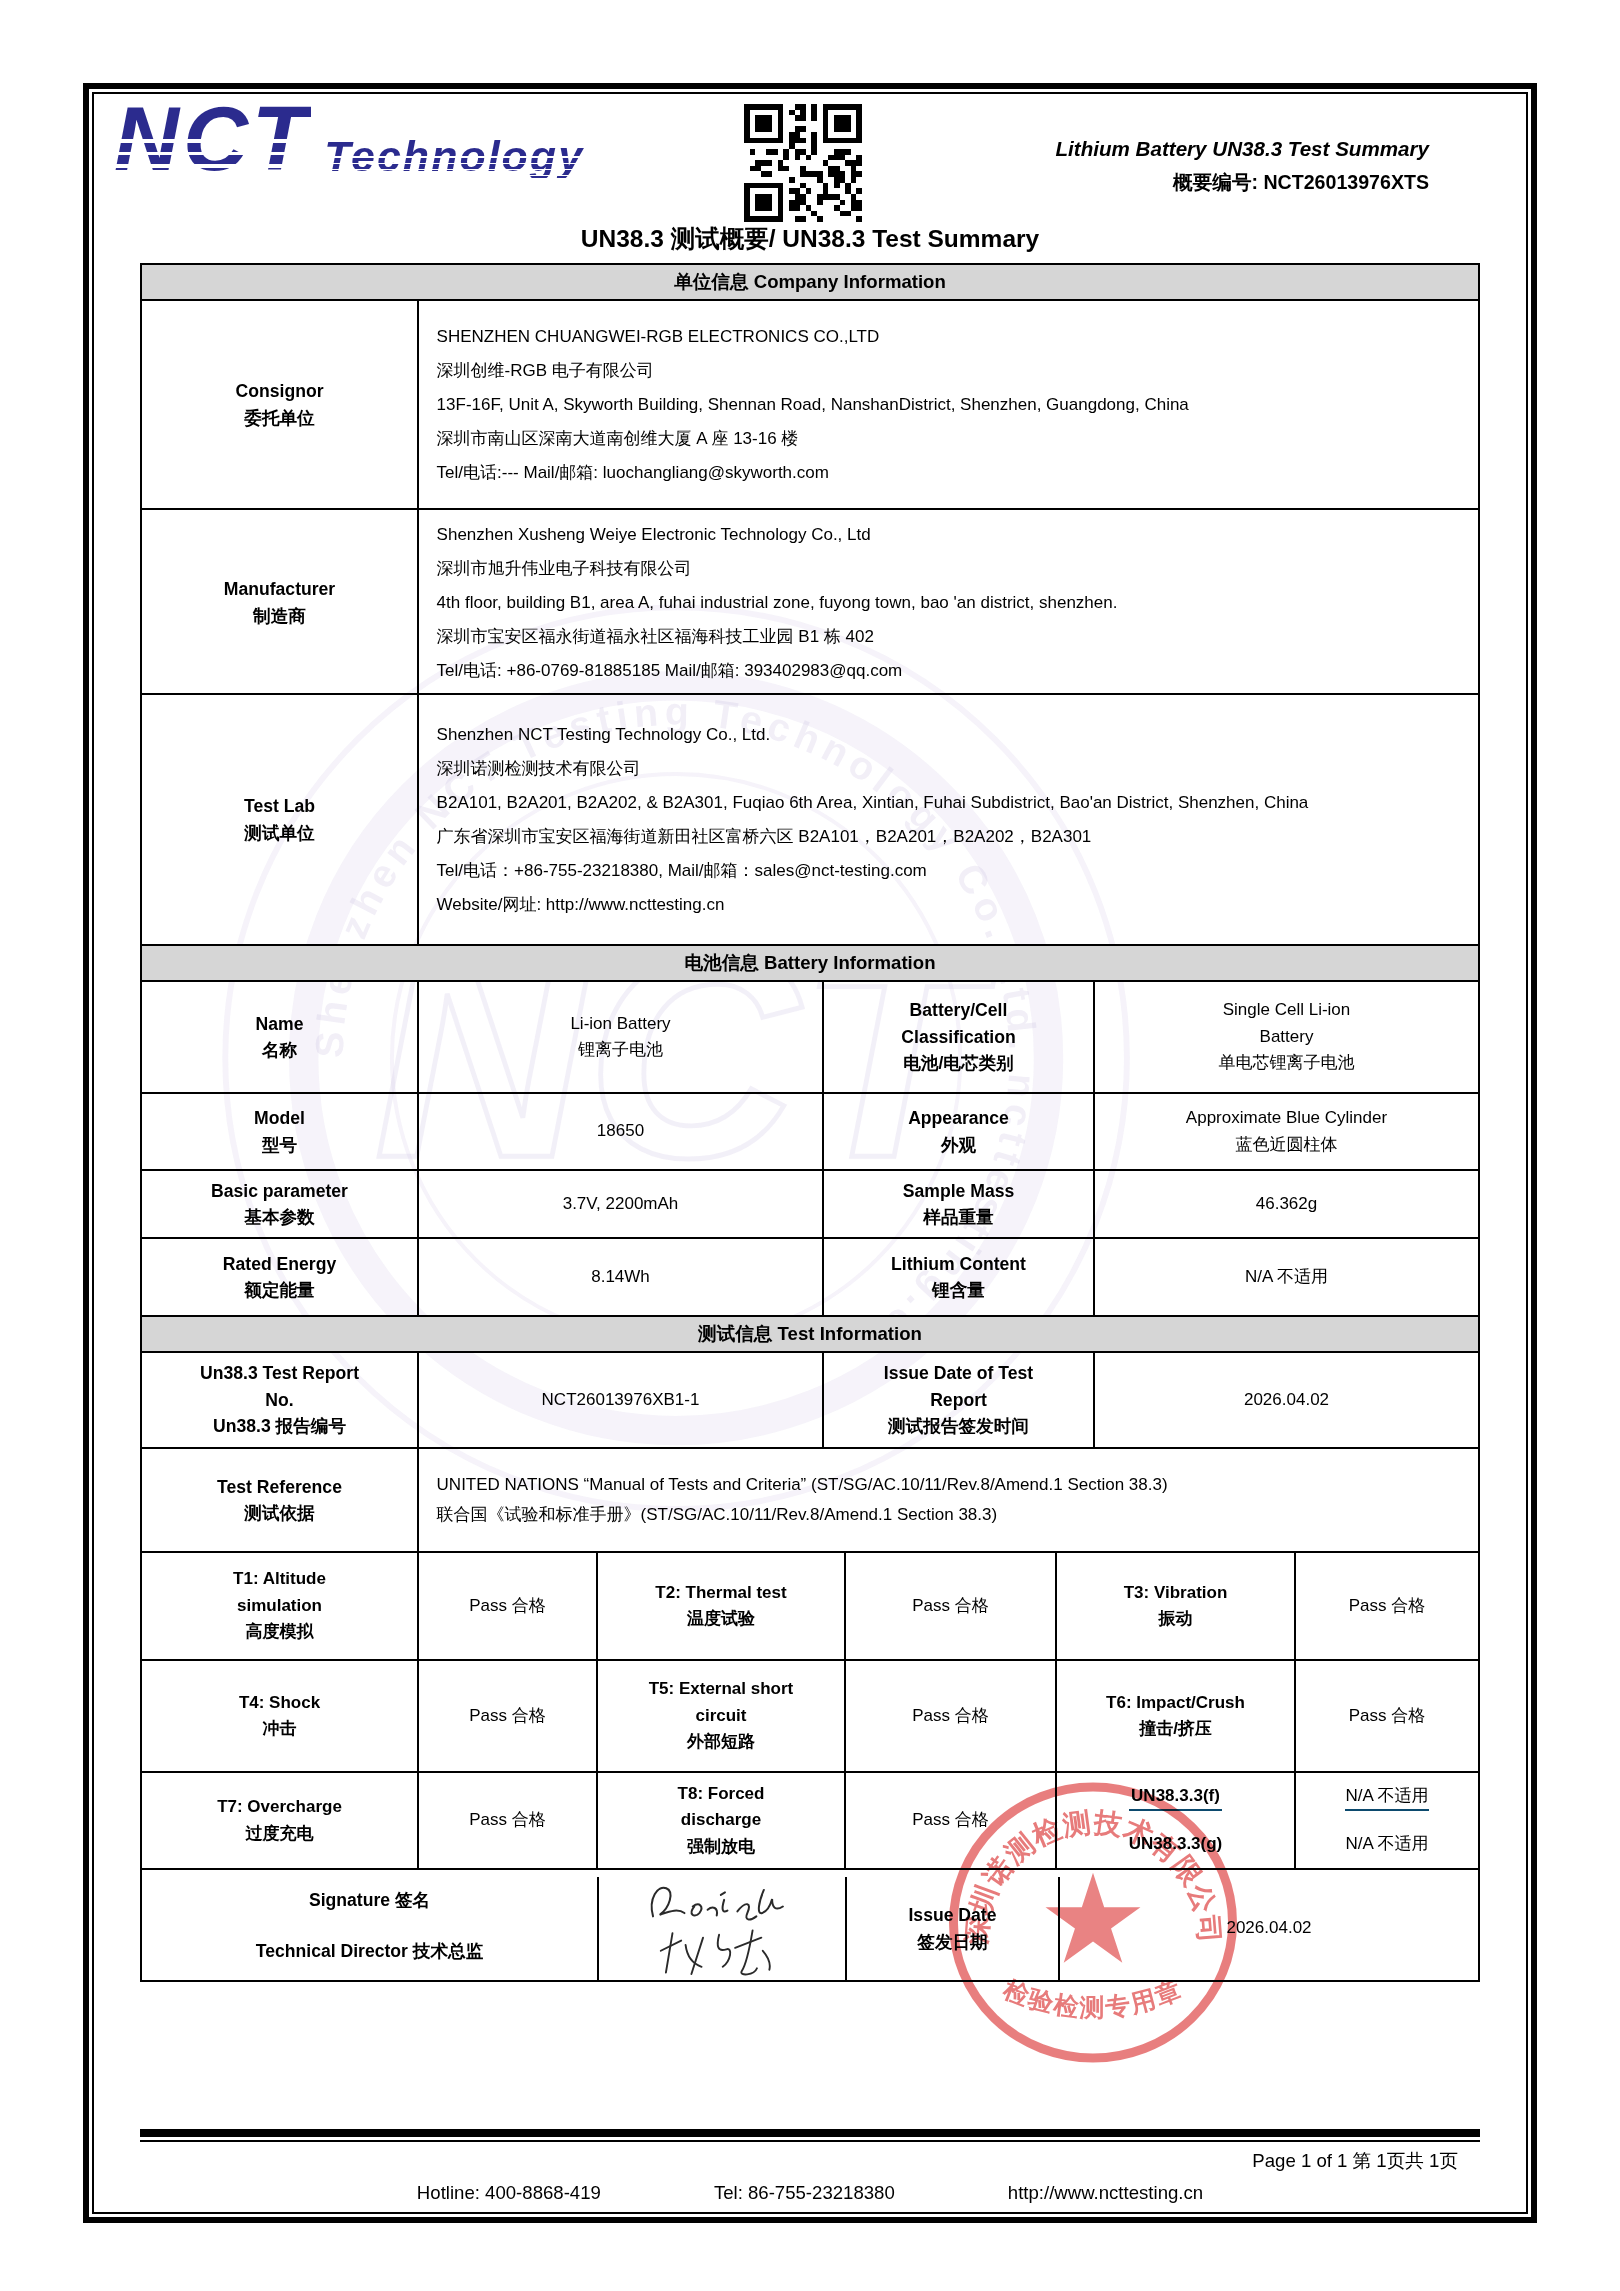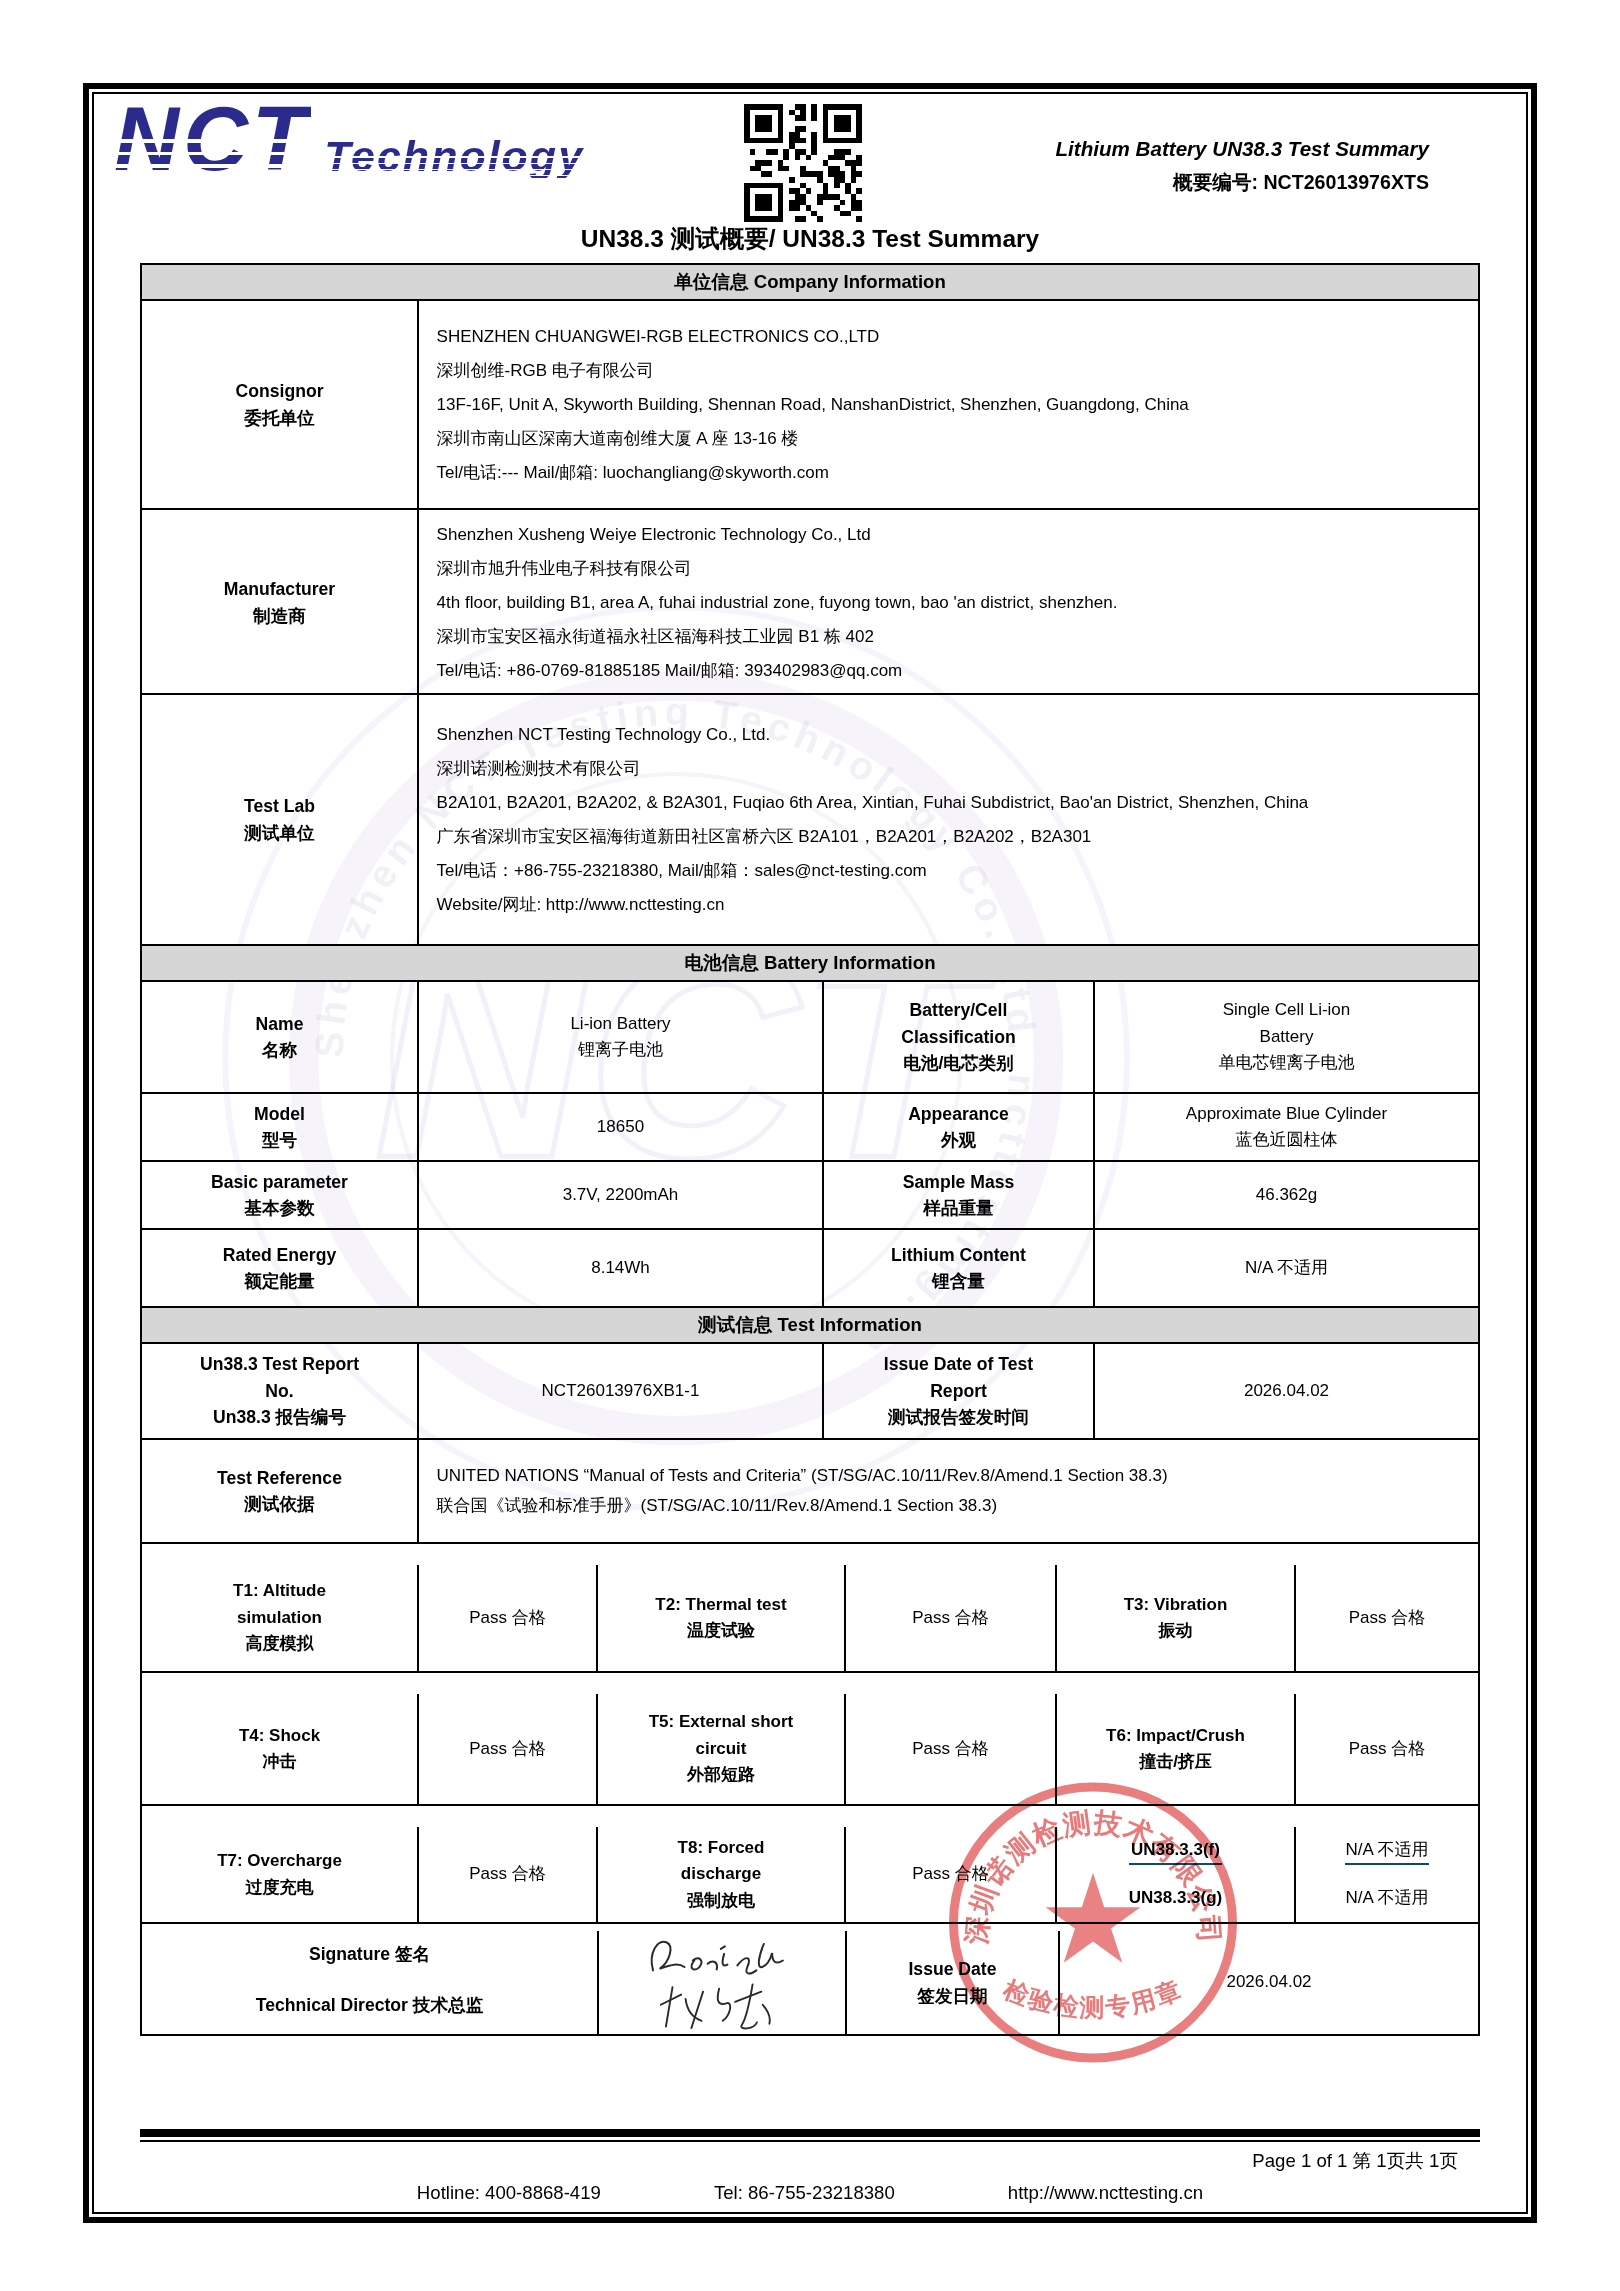--- a/index.html
+++ b/index.html
@@ -31,32 +31,32 @@
   .doc-title{position:absolute; left:0; top:222px; width:1620px; text-align:center;
              font-size:24.5px; font-weight:bold; z-index:2;}
 
   
   .tbl{position:absolute; left:140px; top:263px; width:1340px; border:2.9px solid #000;
        z-index:2; background:transparent;}
   .row{display:grid; border-bottom:2.9px solid #000;}
   .row:last-child{border-bottom:none;}
   .g2{grid-template-columns:277px 1fr;}
   .g4{grid-template-columns:277px 405px 271px 1fr;}
-  .g6{grid-template-columns:277px 179px 248px 211px 239px 1fr;margin-top:21px;}
+  .g6{grid-template-columns:277px 179px 248px 211px 239px 1fr;}
   .gsig{grid-template-columns:457px 248px 213px 1fr;}
   .cell{border-right:2px solid #000; display:flex; flex-direction:column;
         align-items:center; justify-content:center; text-align:center;
         white-space:pre-line; font-size:17px; line-height:26.5px; padding:3.9px 5.9px;}
   .row .cell:last-child{border-right:none;}
   .label{font-weight:bold; font-size:17.6px;}
   .content{align-items:flex-start; text-align:left; padding:7.8px 15.7px 7.8px 17.6px; line-height:34px;}
   .sec-hdr{background:var(--gray); height:36px; display:flex; align-items:center;
            justify-content:center; font-weight:bold; font-size:18.6px; border-bottom:2.9px solid #000;}
   .h-consignor{height:209px;} .h-manufacturer{height:185px;} .h-testlab{height:251px;}
-  .h-name{height:112px;} .h-model{height:68px;} .h-basic{height:68px;} .h-rated{height:78px;}
+  .h-name{height:112px;} .h-model{height:77px;} .h-basic{height:68px;} .h-rated{height:78px;}
   .h-report{height:96px;} .h-reference{height:104px;}
   .h-t1{height:108px;} .h-t4{height:112px;} .h-t7{height:97px;} .h-sig{height:103px;margin-top:7px;}
   .stack{display:grid; grid-template-rows:1fr 1fr; padding:0;}
   .stack > .subcell{display:flex; align-items:center; justify-content:center;
         white-space:pre-line; font-size:17px;}
   .stack > .subcell:first-child{border-bottom:2px solid #0c4a6e;}
   .subcell.b{font-weight:bold;}
   .sigstack{display:grid; grid-template-rows:46px 1fr; padding:0;}
   .sigstack > .subcell{font-weight:bold; font-size:17.6px;}
   .sigcell{justify-content:space-around; padding:2px 0;}

